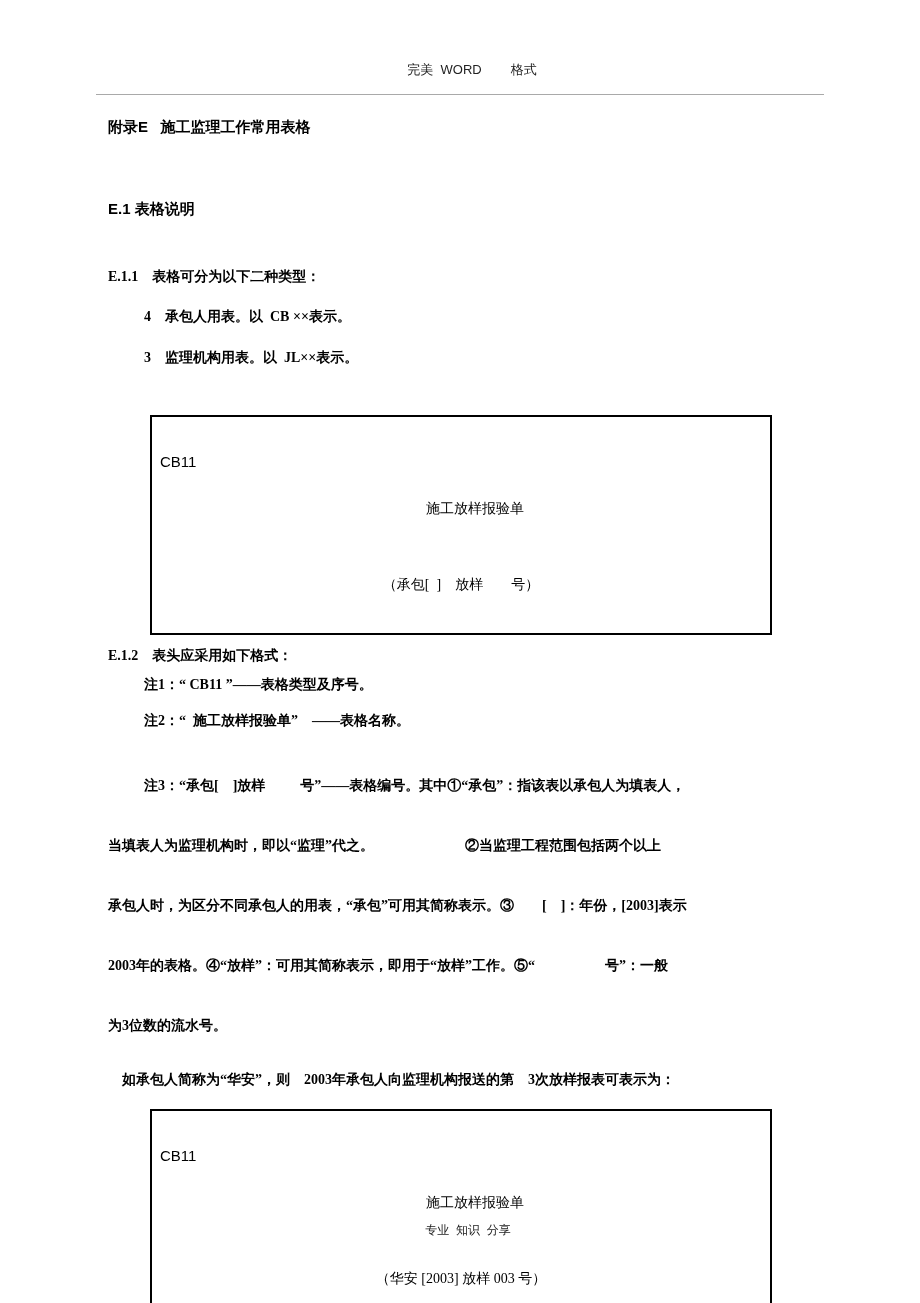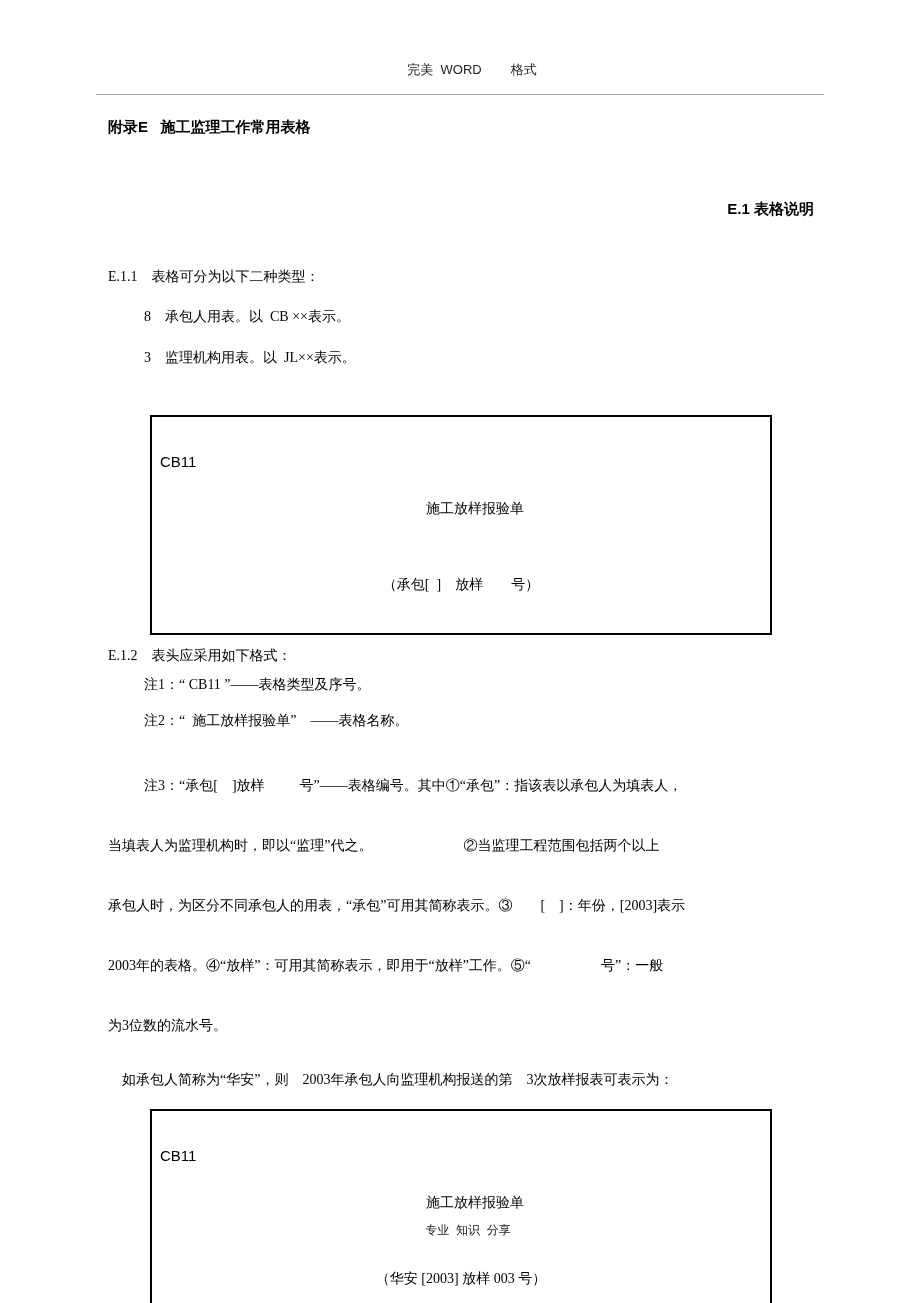--- a/index.html
+++ b/index.html
@@ -24,26 +24,26 @@
   .content {
     position:absolute; top:0; left:108px; width:706px;
     font-size:14px; color:#000;
   }
   .content div { white-space:pre; }
   .title {
     margin-top:118px;
     font:bold 15px "Liberation Sans", sans-serif;
   }
   .section-heading {
-    text-align:right;
+    text-align:left;
     font:bold 15px "Liberation Sans", sans-serif;
   }
   .h-e1 { margin-top:63px; }
   .clause, .list-item, .note, .n3, .example, .e2line {
-    font-family:"Liberation Serif", serif; line-height:16px;
+    font-family:"Liberation Serif", serif; line-height:16px;font-weight:bold;
   }
   .c-111 { margin-top:50px; }
   .list-item { padding-left:36px; }
   .li-1 { margin-top:24px; }
   .li-2 { margin-top:25px; }
   .form-box {
     margin-left:42px; margin-right:42px;
     border:2px solid #000;
   }
   .box1 { margin-top:49px; }
@@ -81,21 +81,21 @@
   <div class="doc-header">完美  WORD        格式</div>
   <div class="doc-header-rule"></div>
 
   <div class="content">
 
     <div class="title">附录E   施工监理工作常用表格</div>
 
     <div class="section-heading h-e1">E.1 表格说明</div>
 
     <div class="clause c-111">E.1.1    表格可分为以下二种类型：</div>
-    <div class="list-item li-1">8    承包人用表。以  CB ××表示。</div>
+    <div class="list-item li-1">4    承包人用表。以  CB ××表示。</div>
     <div class="list-item li-2">3    监理机构用表。以  JL××表示。</div>
 
     <div class="form-box box1">
       <div class="form-row1">
         <span class="form-code">CB11</span>
         <span class="form-title">施工放样报验单</span>
       </div>
       <div class="form-sub">（承包[  ]    放样        号）</div>
     </div>
 

